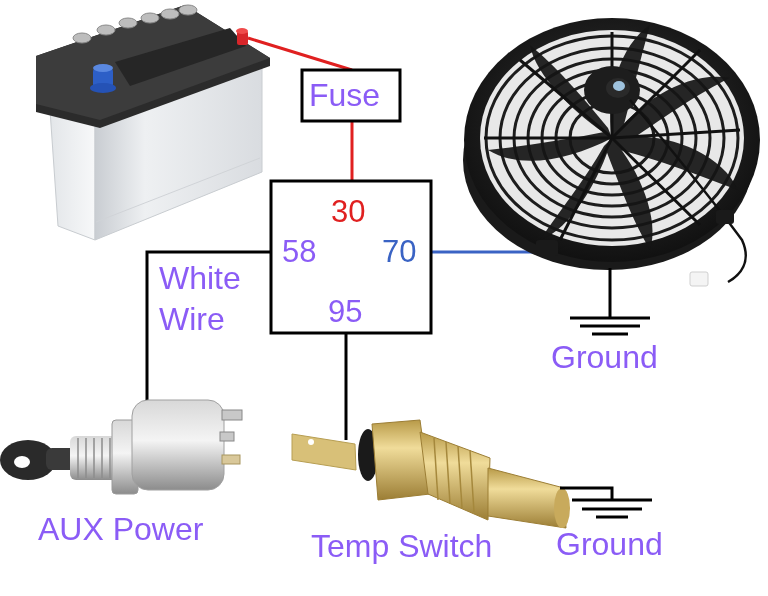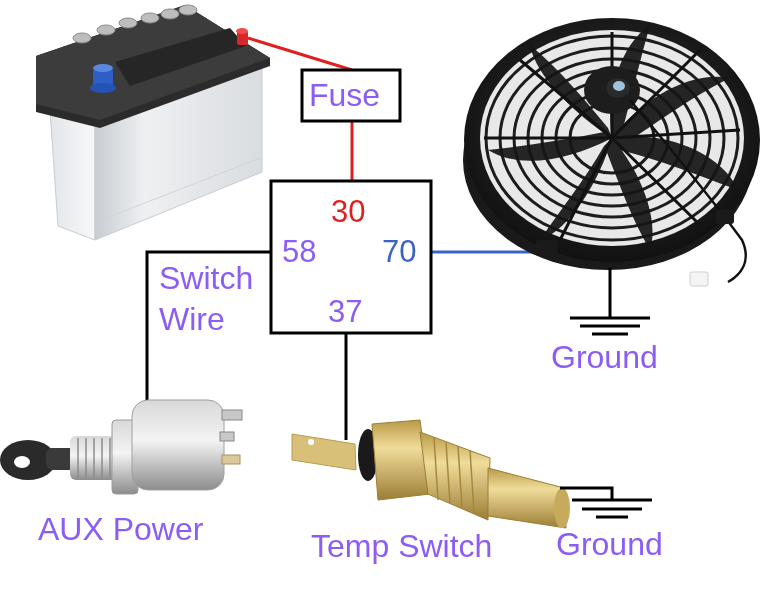--- a/index.html
+++ b/index.html
@@ -190,22 +190,22 @@
     <line x1="582" y1="509" x2="642" y2="509"></line>
     <line x1="596" y1="517" x2="628" y2="517"></line>
   </g>
 </svg>
 
 <div class="lbl big" style="left:309px; top:79px;">Fuse</div>
 
 <div class="lbl pin" style="left:331px; top:196px; color:#e02020;">30</div>
 <div class="lbl pin" style="left:282px; top:236px;">58</div>
 <div class="lbl pin" style="left:382px; top:236px; color:#3a63c4;">70</div>
-<div class="lbl pin" style="left:328px; top:296px;">37</div>
-
-<div class="lbl big" style="left:159px; top:262px;">Switch</div>
+<div class="lbl pin" style="left:328px; top:296px;">95</div>
+
+<div class="lbl big" style="left:159px; top:262px;">White</div>
 <div class="lbl big" style="left:159px; top:303px;text-align:center;">Wire</div>
 
 <div class="lbl big" style="left:551px; top:341px;">Ground</div>
 
 <div class="lbl big" style="left:38px; top:513px;text-align:right;">AUX Power</div>
 <div class="lbl big" style="left:291px; top:530px;margin-left:20px;">Temp Switch</div>
 <div class="lbl big" style="left:556px; top:528px;">Ground</div>
 
 </body></html>

